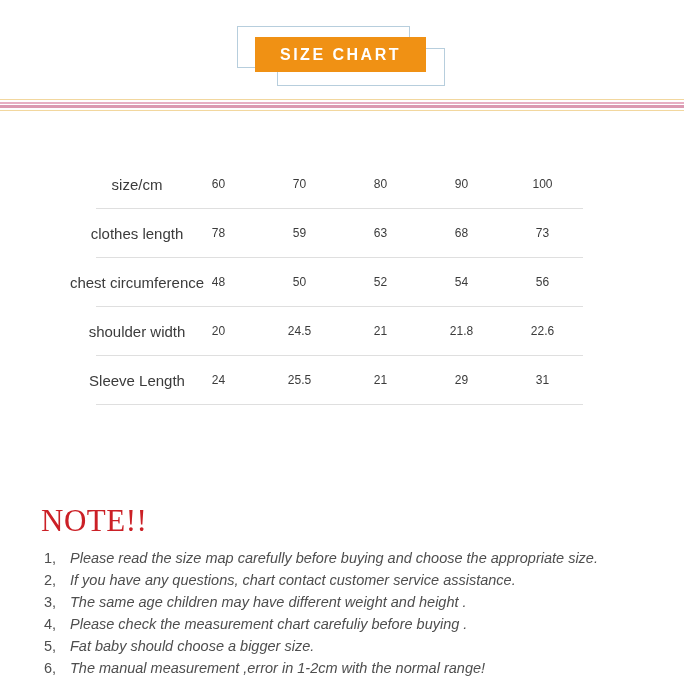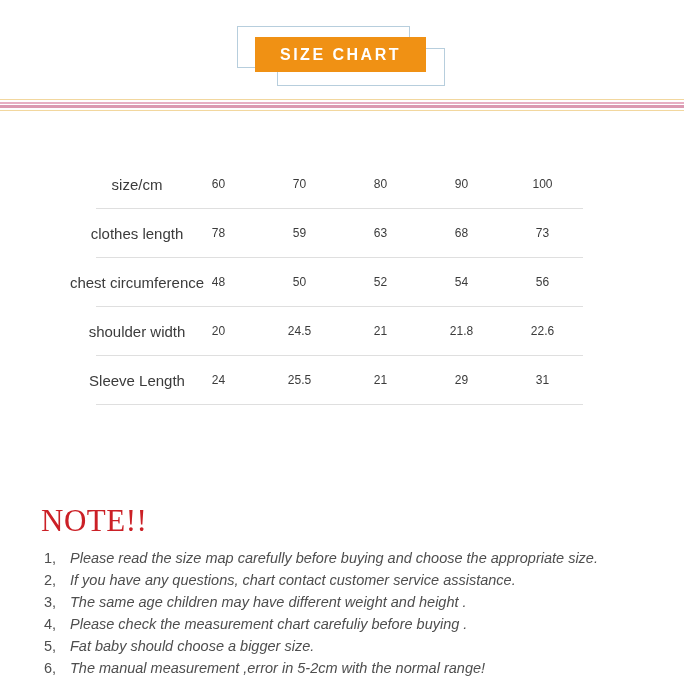--- a/index.html
+++ b/index.html
@@ -165,17 +165,17 @@
     <div class="note-item">
       <span class="note-num">4,</span>
       <span class="note-text">Please check  the  measurement chart carefuliy before buying .</span>
     </div>
     <div class="note-item">
       <span class="note-num">5,</span>
       <span class="note-text">Fat baby should choose a bigger size.</span>
     </div>
     <div class="note-item">
       <span class="note-num">6,</span>
-      <span class="note-text">The manual measurement ,error in 5-2cm with the normal range!</span>
+      <span class="note-text">The manual measurement ,error in 1-2cm with the normal range!</span>
     </div>
   </div>
 
 </div>
 
 </body></html>

